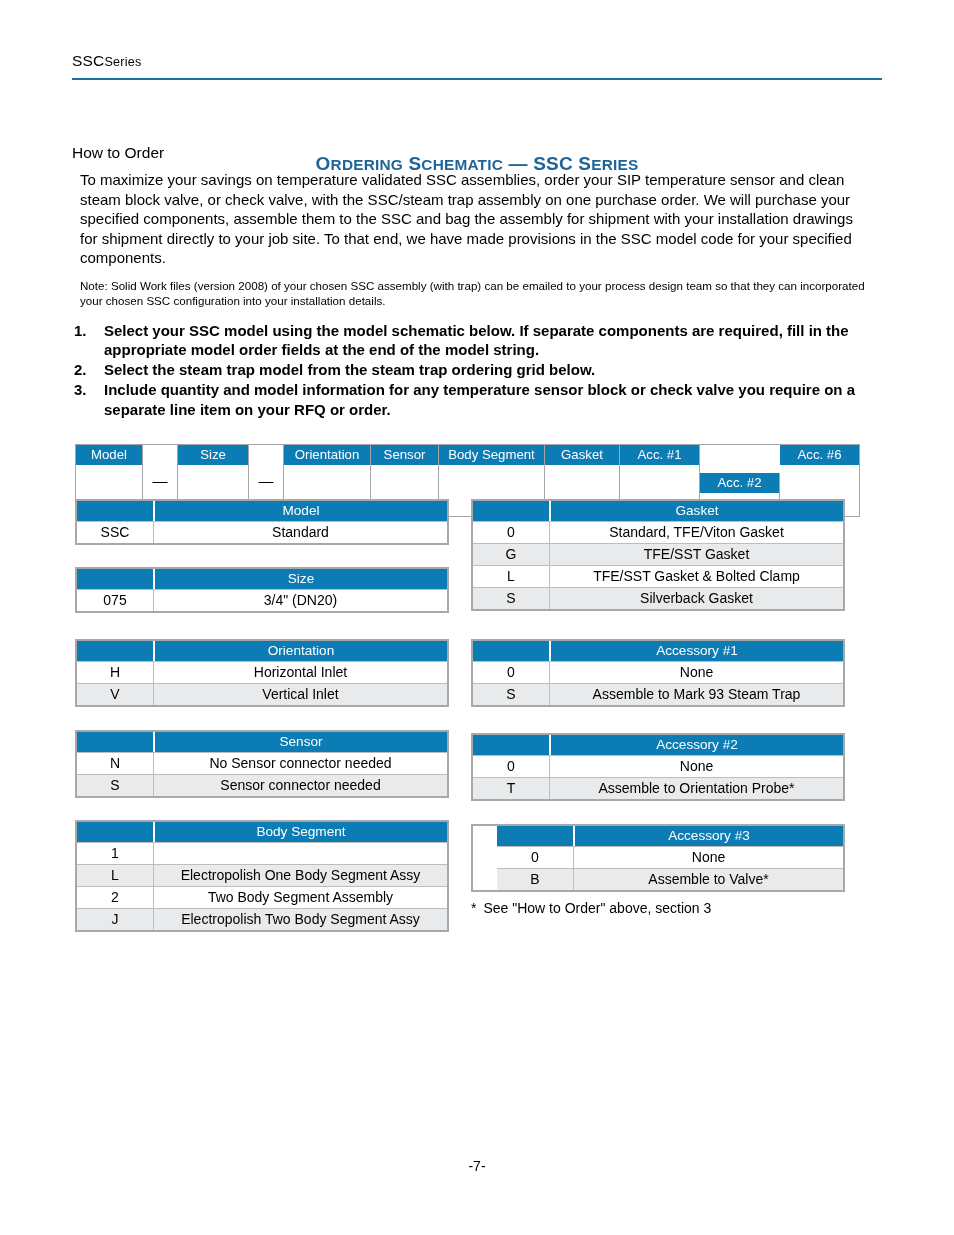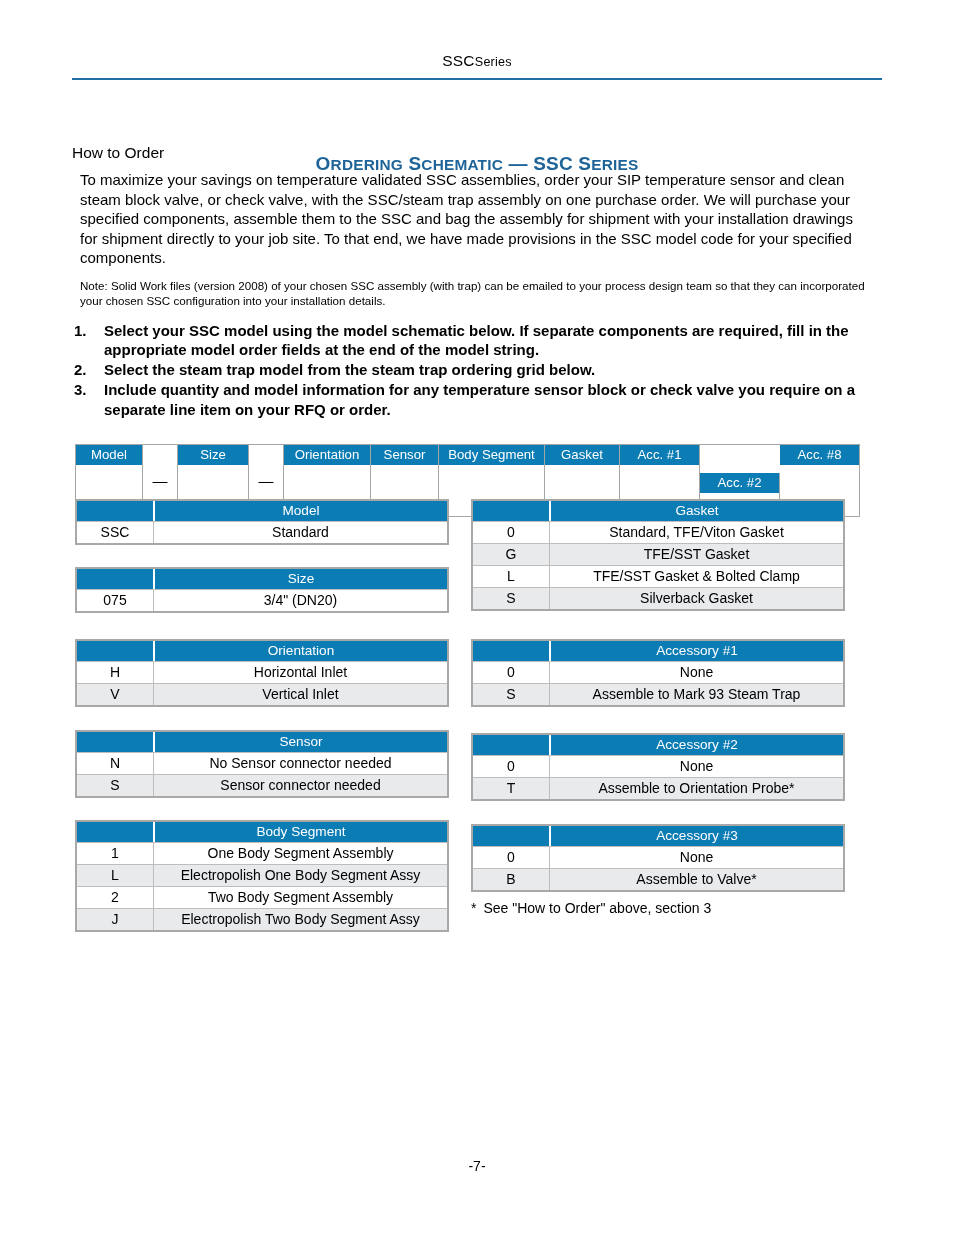--- a/index.html
+++ b/index.html
@@ -21,21 +21,21 @@
     height: 1235px;
     box-sizing: border-box;
   }
 
   
   .run-head {
     position: absolute;
     left: 72px;
     top: 52px;
     width: 810px;
-    text-align: center;
+    text-align: left;
     font-size: 15.5px;
     color: #000;
     letter-spacing: 0.2px;
   }
   .sc { font-size: 12.6px; }
   .run-rule {
     position: absolute;
     left: 72px;
     top: 78px;
     width: 810px;
@@ -279,21 +279,21 @@
       </div>
       <div class="sch-col" style="width: 79px;">
         <div class="sch-head">Acc. #1</div>
         <div class="sch-blank"></div>
       </div>
       <div class="sch-col" style="width: 79px; margin-top: 28px;">
         <div class="sch-head">Acc. #2</div>
         <div class="sch-blank"></div>
       </div>
       <div class="sch-col" style="width: 79px;">
-        <div class="sch-head">Acc. #8</div>
+        <div class="sch-head">Acc. #6</div>
         <div class="sch-blank"></div>
       </div>
     </div>
 
   <div class="tbl" id="tbl-model" style="left:75px; top:499px;">
       <div class="thead">
         <div class="code-cell"></div>
         <div class="title-cell">Model</div>
       </div>
       <div class="trow">
@@ -339,21 +339,20 @@
         <div class="val-cell">Sensor connector needed</div>
       </div>
     </div>
   <div class="tbl" id="tbl-body_segment" style="left:75px; top:820px;">
       <div class="thead">
         <div class="code-cell"></div>
         <div class="title-cell">Body Segment</div>
       </div>
       <div class="trow">
         <div class="code-cell">1</div>
-        <div class="val-cell">One Body Segment Assembly</div>
       </div>
       <div class="trow alt">
         <div class="code-cell">L</div>
         <div class="val-cell">Electropolish One Body Segment Assy</div>
       </div>
       <div class="trow">
         <div class="code-cell">2</div>
         <div class="val-cell">Two Body Segment Assembly</div>
       </div>
       <div class="trow alt">
@@ -405,21 +404,21 @@
       </div>
       <div class="trow">
         <div class="code-cell">0</div>
         <div class="val-cell">None</div>
       </div>
       <div class="trow alt">
         <div class="code-cell">T</div>
         <div class="val-cell">Assemble to Orientation Probe*</div>
       </div>
     </div>
-  <div class="tbl" id="tbl-accessory3" style="left:471px; top:824px;">
+  <div class="tbl" id="tbl-accessory3" style="left:471px; top:824px;padding-left:24px;">
       <div class="thead">
         <div class="code-cell"></div>
         <div class="title-cell">Accessory #3</div>
       </div>
       <div class="trow">
         <div class="code-cell">0</div>
         <div class="val-cell">None</div>
       </div>
       <div class="trow alt">
         <div class="code-cell">B</div>

